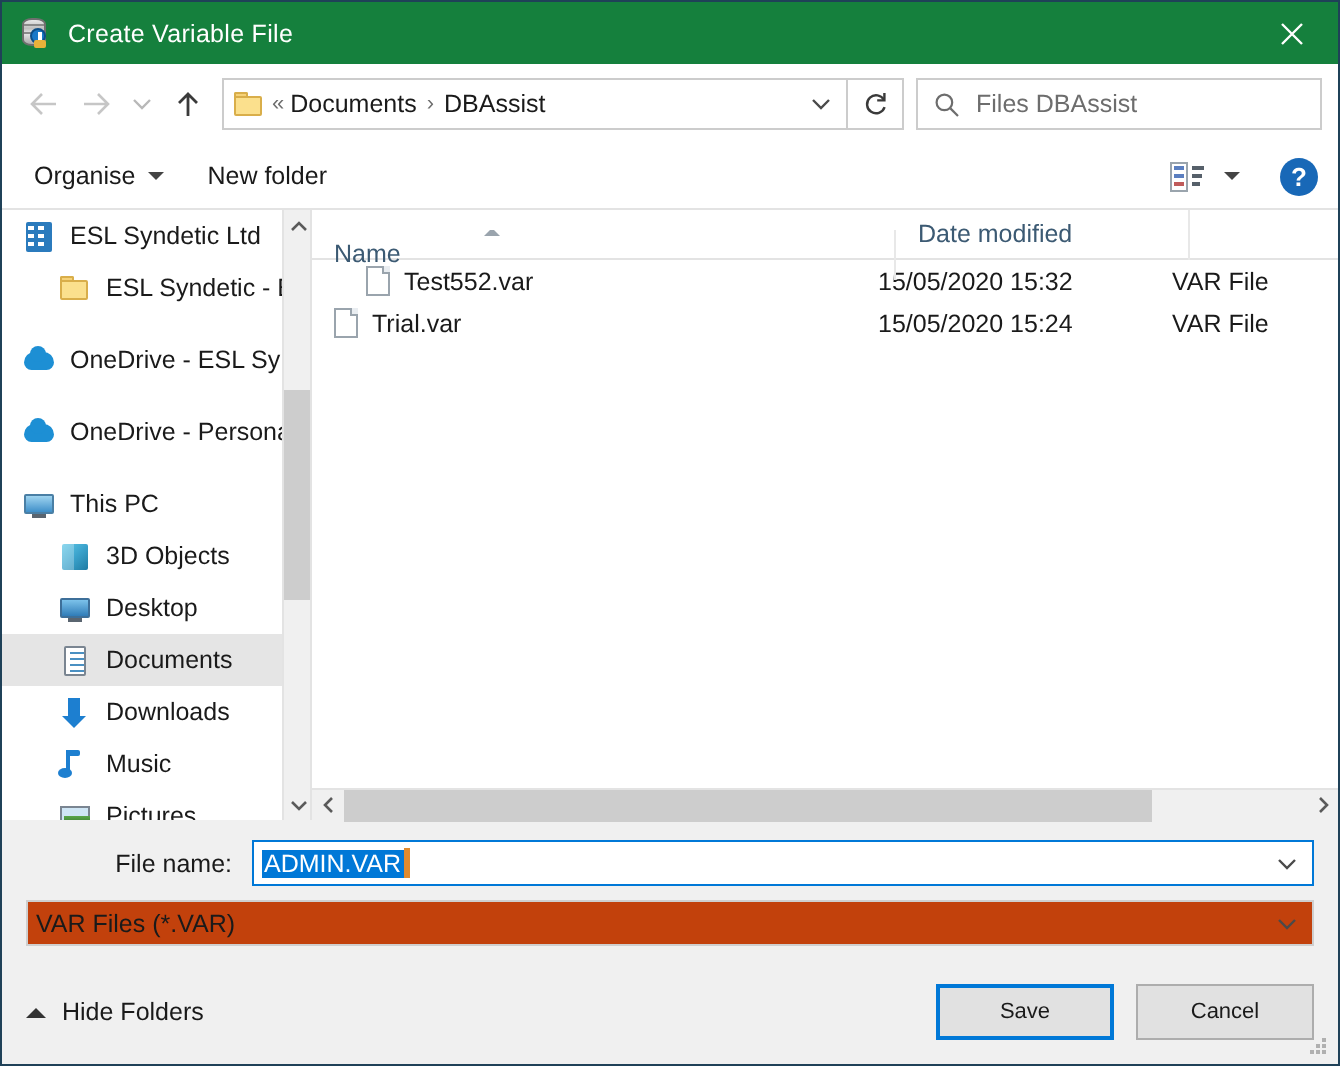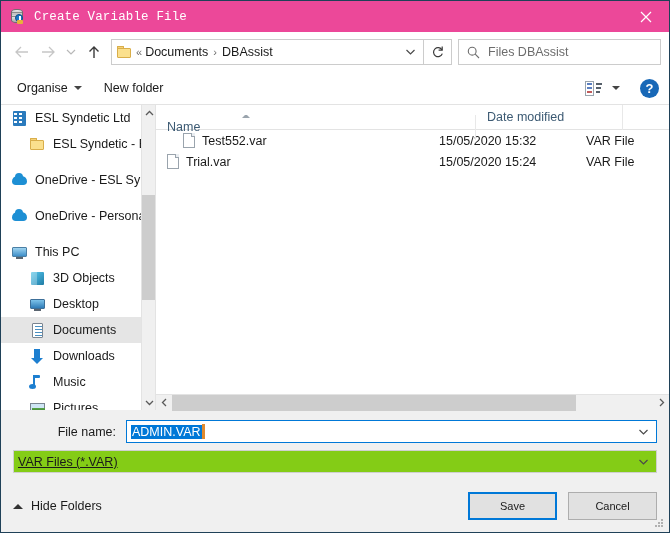--- a/index.html
+++ b/index.html
@@ -14,25 +14,24 @@
     position: relative;
     width: 670px; height: 533px;
     border: 1px solid #1f4158;
     background: #f0f0f0;
     display: flex; flex-direction: column;
   }
 
   
   .titlebar {
     height: 31px; min-height: 31px;
-    background: #ec4899;
+    background: #15803d;
     display: flex; align-items: center;
     padding-left: 8px;
     color: #ffffff;
-    font-family: Liberation Mono, monospace;
   }
   .title-icon { width: 17px; height: 17px; position: relative; flex: 0 0 auto; }
   .db-body {
     position: absolute; left: 2px; top: 1px; width: 12px; height: 14px;
     background: linear-gradient(180deg,#e8e8e8 0%,#bfbfbf 35%,#e8e8e8 55%,#a9a9a9 100%);
     border: 1px solid #6f6f6f; border-radius: 5px/3px;
   }
   .db-line { position: absolute; left: 3px; width: 10px; height: 1px; background: #8a8a8a; }
   .db-badge {
     position: absolute; left: 6px; top: 6px; width: 8px; height: 8px;
@@ -175,21 +174,21 @@
   .filepane { flex: 1 1 auto; display: flex; flex-direction: column; min-width: 0; background:#ffffff; }
   .col-headers {
     height: 25px; min-height:25px; display: flex; align-items: center;
     border-bottom: 1px solid #e3e3e3; background: #ffffff; position: relative;
   }
   .col-h {
     font-size: 12.5px; color: #3c5a73; padding-left: 11px; height: 25px;
     display: flex; align-items: center; border-right: 1px solid #e8e8e8;
     position: relative; overflow: hidden; white-space: nowrap;
   }
-  .col-h.name { width: 320px; margin-top: 20px; }
+  .col-h.name { width: 292px; margin-top: 20px; }
   .col-h.date { width: 147px; }
   .col-h.type { flex: 1 1 auto; border-right: none; }
   .sort-caret {
     position: absolute; left: 86px; top: -1px;
     width: 0; height: 0;
     border-left: 4px solid transparent; border-right: 4px solid transparent;
     border-bottom: 4px solid #9aa4ad;
   }
 
   .rows { flex: 1 1 auto; overflow: hidden; }
@@ -219,21 +218,21 @@
   .form-label {
     width: 113px; text-align: right; padding-right: 10px;
     font-size: 12.5px; color: #1a1a1a;
   }
   .combo {
     flex: 1 1 auto; height: 23px; display: flex; align-items: center;
     padding-left: 4px; font-size: 12.5px; color: #1a1a1a;
     position: relative;
   }
   .combo.filename { background: #ffffff; border: 1px solid #0078d7; }
-  .combo.savetype { background: #84cc16; border: 1px solid #cfcfcf; text-decoration: underline; }
+  .combo.savetype { background: #c2410c; border: 1px solid #cfcfcf; }
   .sel-text { background: #0078d7; color: #ffffff; padding: 0 1px; }
   .caret-orange { display:inline-block; width:3px; height:15px; background:#e08a2e; vertical-align:middle; }
   .combo-arrow {
     position: absolute; right: 7px; top: 0; height: 100%;
     display: flex; align-items: center; color: #4a4a4a;
   }
 
   
   .footer {
     height: 52px; min-height: 52px; background: #f0f0f0;

